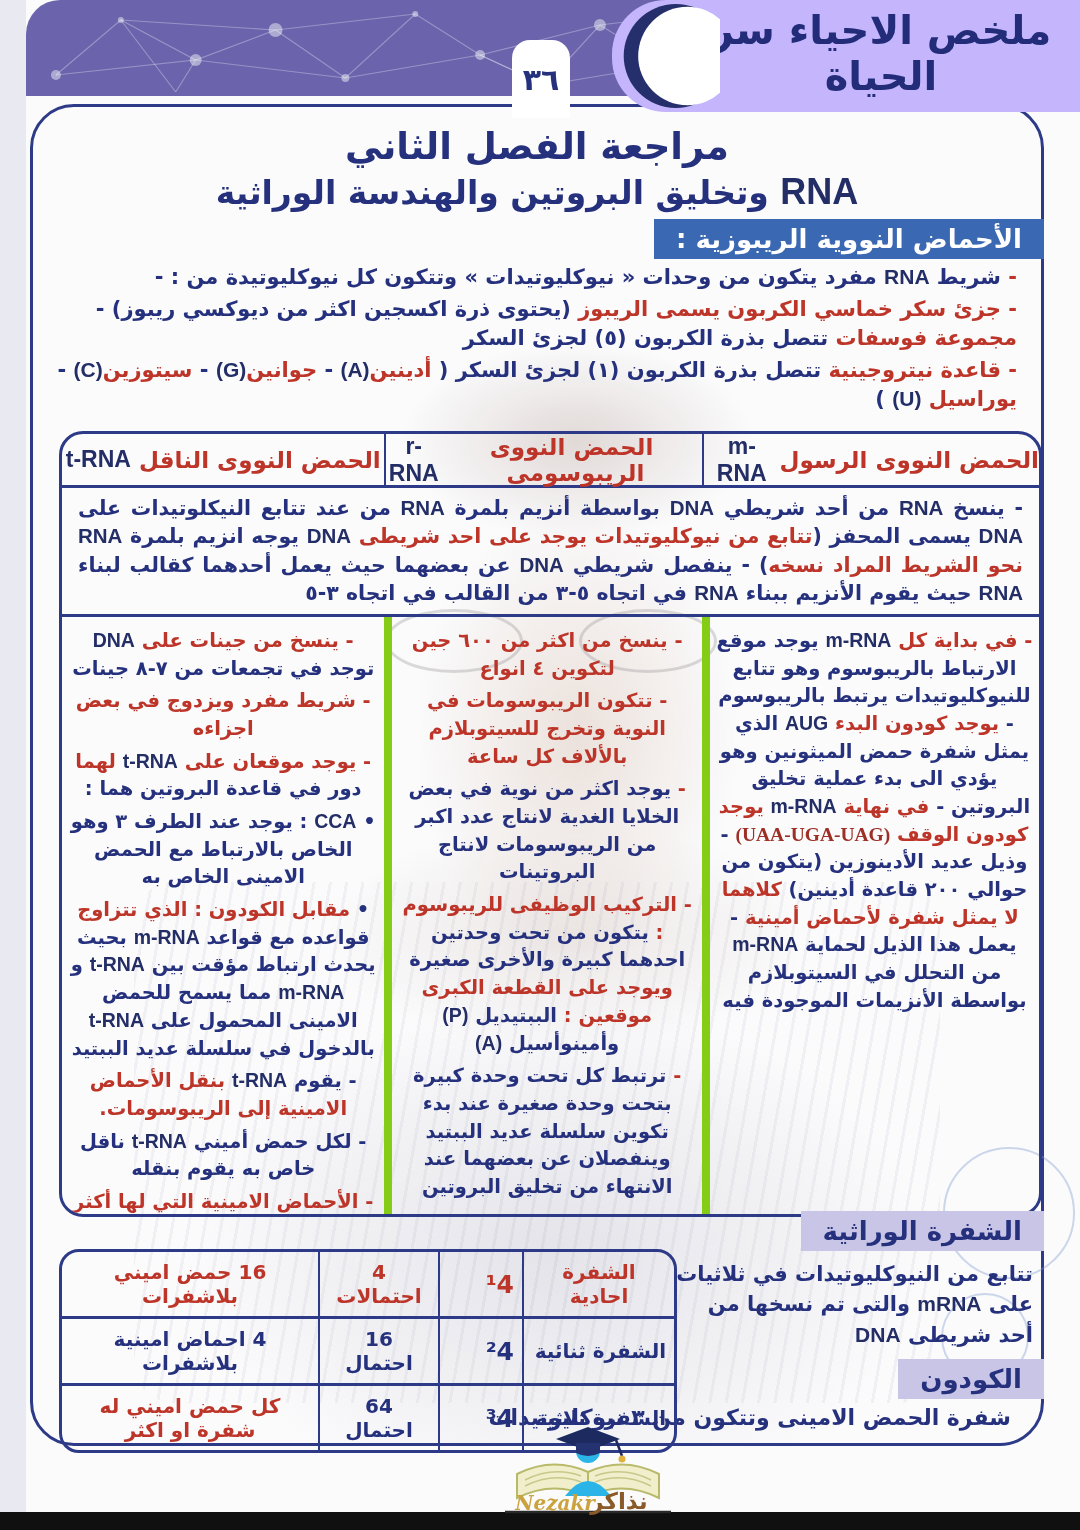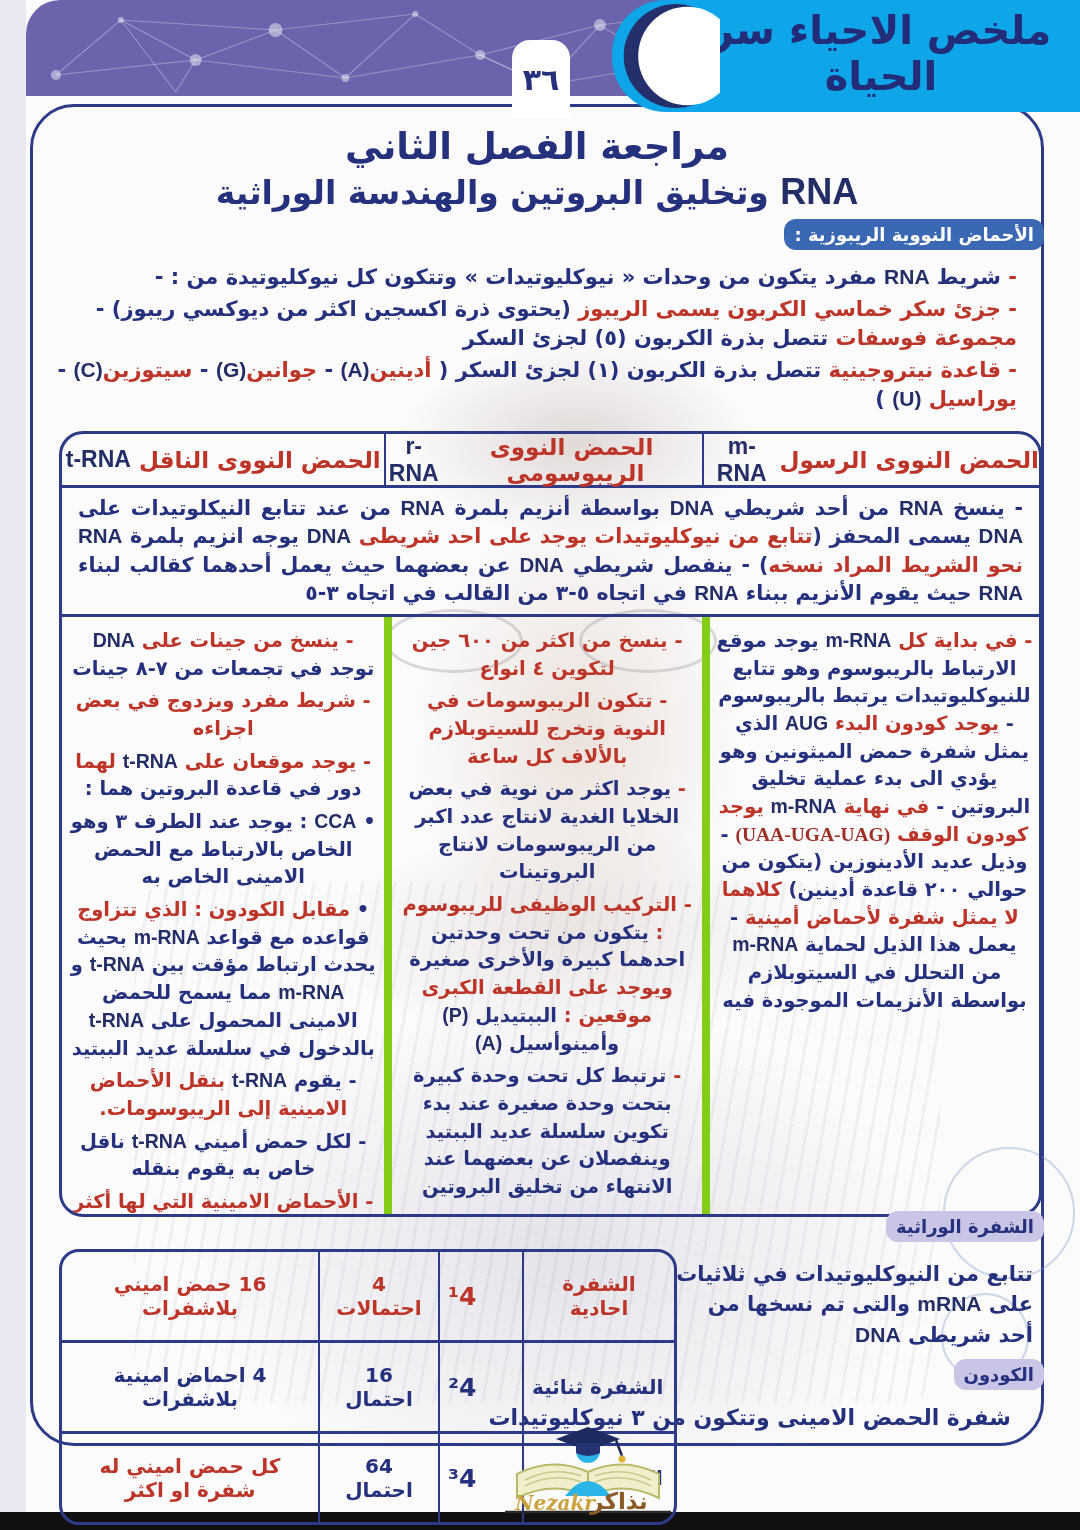--- a/index.html
+++ b/index.html
@@ -2,21 +2,21 @@
 <html lang="ar"><head>
 <meta charset="utf-8">
 <style>
   *{margin:0;padding:0;box-sizing:border-box}
   html,body{background:#c3c5cf}
   .page{position:relative;width:1080px;height:1530px;margin:0 auto;background:#fbfbfc;
         overflow:hidden;font-family:"DejaVu Sans",sans-serif;font-weight:700}
   
   .left-strip{position:absolute;left:0;top:0;width:26px;height:100%;background:#e9e9f2}
   .band{position:absolute;left:26px;right:0;top:0;height:96px;background:#6b64ad;border-top-left-radius:34px;overflow:hidden}
-  .title-plate{position:absolute;right:0;top:0;width:468px;height:112px;background:#0ea5e9;
+  .title-plate{position:absolute;right:0;top:0;width:468px;height:112px;background:#c4b5fd;
                border-radius:54px 0 0 54px;display:flex;align-items:center;z-index:2}
   .crescent{position:absolute;left:8px;top:2px;width:100px;height:108px}
   .hdr-title{width:100%;text-align:center;padding:0 16px 6px 86px;font-size:40px;color:#222c78;direction:rtl}
   .page-num{position:absolute;left:512px;top:40px;width:58px;height:78px;background:#fff;
             border-radius:18px 18px 0 0;display:flex;align-items:center;justify-content:center;
             font-size:30px;color:#26317e;z-index:2}
   
   .mainbox{position:absolute;left:30px;top:104px;width:1014px;height:1342px;
            border:3px solid #2c3a87;border-radius:44px;direction:rtl}
   .photo{position:absolute;inset:0;border-radius:44px;
@@ -36,21 +36,21 @@
   
   .sg{white-space:pre-wrap}
   .b{color:#26317e}
   .r{color:#bd3529}
   .l{font-family:Liberation Sans, sans-serif;color:#232d66}
   .lr{font-family:"Liberation Serif","DejaVu Serif",serif;color:#9d2f26}
   
   .title1{position:absolute;top:18px;width:100%;text-align:center;font-size:37px;color:#26317e}
   .title2{position:absolute;top:64px;width:100%;text-align:center;font-size:33px;color:#26317e}
   .title2 .l{font-size:36px}
-  .badge{position:absolute;right:-3px;padding:5px 10px;border-radius:12px;z-index:3;font-size:18px}
+  .badge{position:absolute;right:-3px;padding:5px 22px;border-radius:0;z-index:3;font-size:26px}
   .blue{background:#3a68b2;color:#fff}
   .lav{background:#c9c5e6;color:#26317e}
   .badge-rna{top:112px}
   .badge-gen{top:1104px}
   .badge-codon{top:1252px}
   
   .intro{position:absolute;top:156px;right:24px;left:20px;font-size:21px;line-height:1.38;text-align:right}
   .intro .li{margin-bottom:3px}
   
   .rna-table{position:absolute;top:324px;left:26px;right:-1px;height:786px;border:3px solid #2c3a87;
@@ -64,22 +64,22 @@
   .td{padding:10px 6px;font-size:19.5px;line-height:1.42;text-align:center}
   .td:nth-child(1){flex:0 0 34.5%}.td:nth-child(2){flex:0 0 32.5%}.td:nth-child(3){flex:1}
   .td:not(:last-child){border-left:8px solid #84cc16}
   .td .li{margin-bottom:5px}
   
   .gen-desc{position:absolute;top:1152px;right:8px;width:364px;font-size:21px;line-height:1.45;text-align:right}
   .code-table{position:absolute;top:1142px;left:26px;width:618px;border:3px solid #2c3a87;
               border-radius:20px;overflow:hidden;z-index:2}
   .ct-row{display:flex;border-bottom:3px solid #2c3a87}
   .ct-row:last-child{border-bottom:none}
-  .ct-cell{display:flex;align-items:center;justify-content:flex-end;text-align:center;
-           font-size:20px;padding:20px 8px;min-height:48px}
+  .ct-cell{display:flex;align-items:center;justify-content:flex-start;text-align:center;
+           font-size:20px;padding:8px 8px;min-height:48px}
   .ct-row:nth-child(2) .ct-cell{min-height:52px}
   .ct-row:nth-child(3) .ct-cell{min-height:56px}
   .ct-cell:nth-child(1){flex:0 0 152px}.ct-cell:nth-child(2){flex:0 0 84px}
   .ct-cell:nth-child(3){flex:0 0 120px}.ct-cell:nth-child(4){flex:1}
   .ct-cell:not(:last-child){border-left:2px solid #2c3a87}
   .ct-cell:nth-child(2){font-size:25px}
   .codon-desc{position:absolute;top:1298px;right:30px;width:560px;
               color:#26317e;font-size:22px}
   
   .logo{position:absolute;left:497px;top:1422px;width:182px;height:98px;z-index:4}

